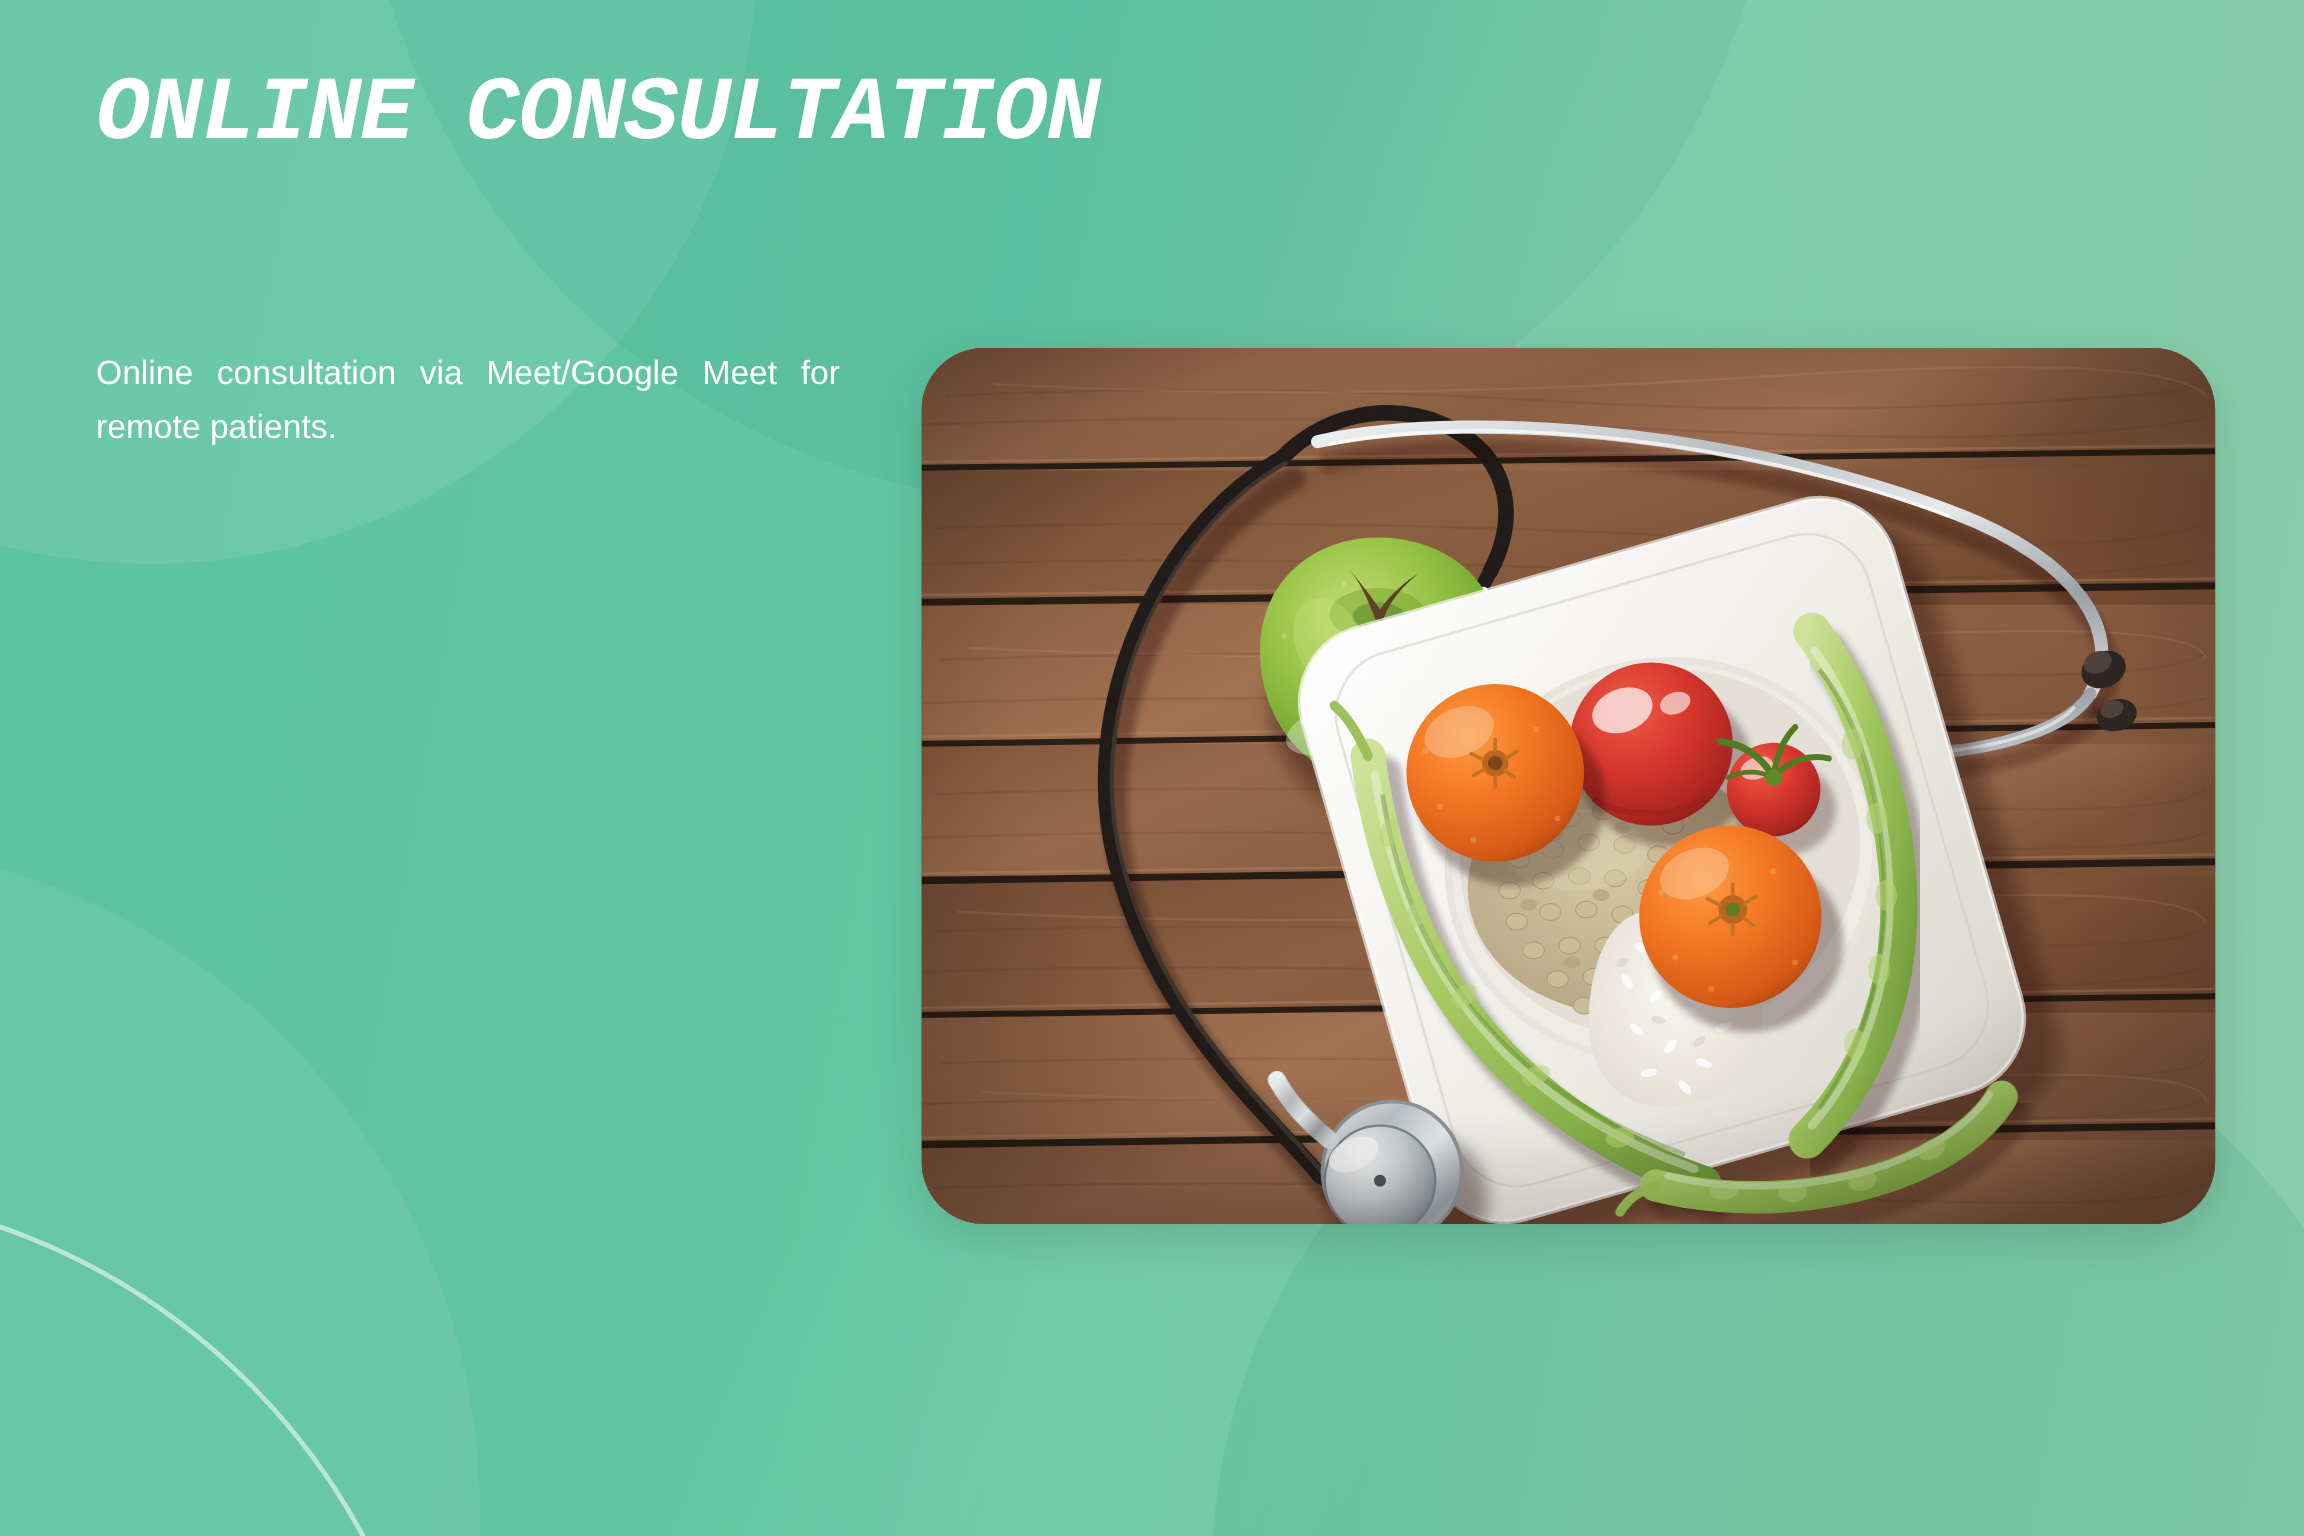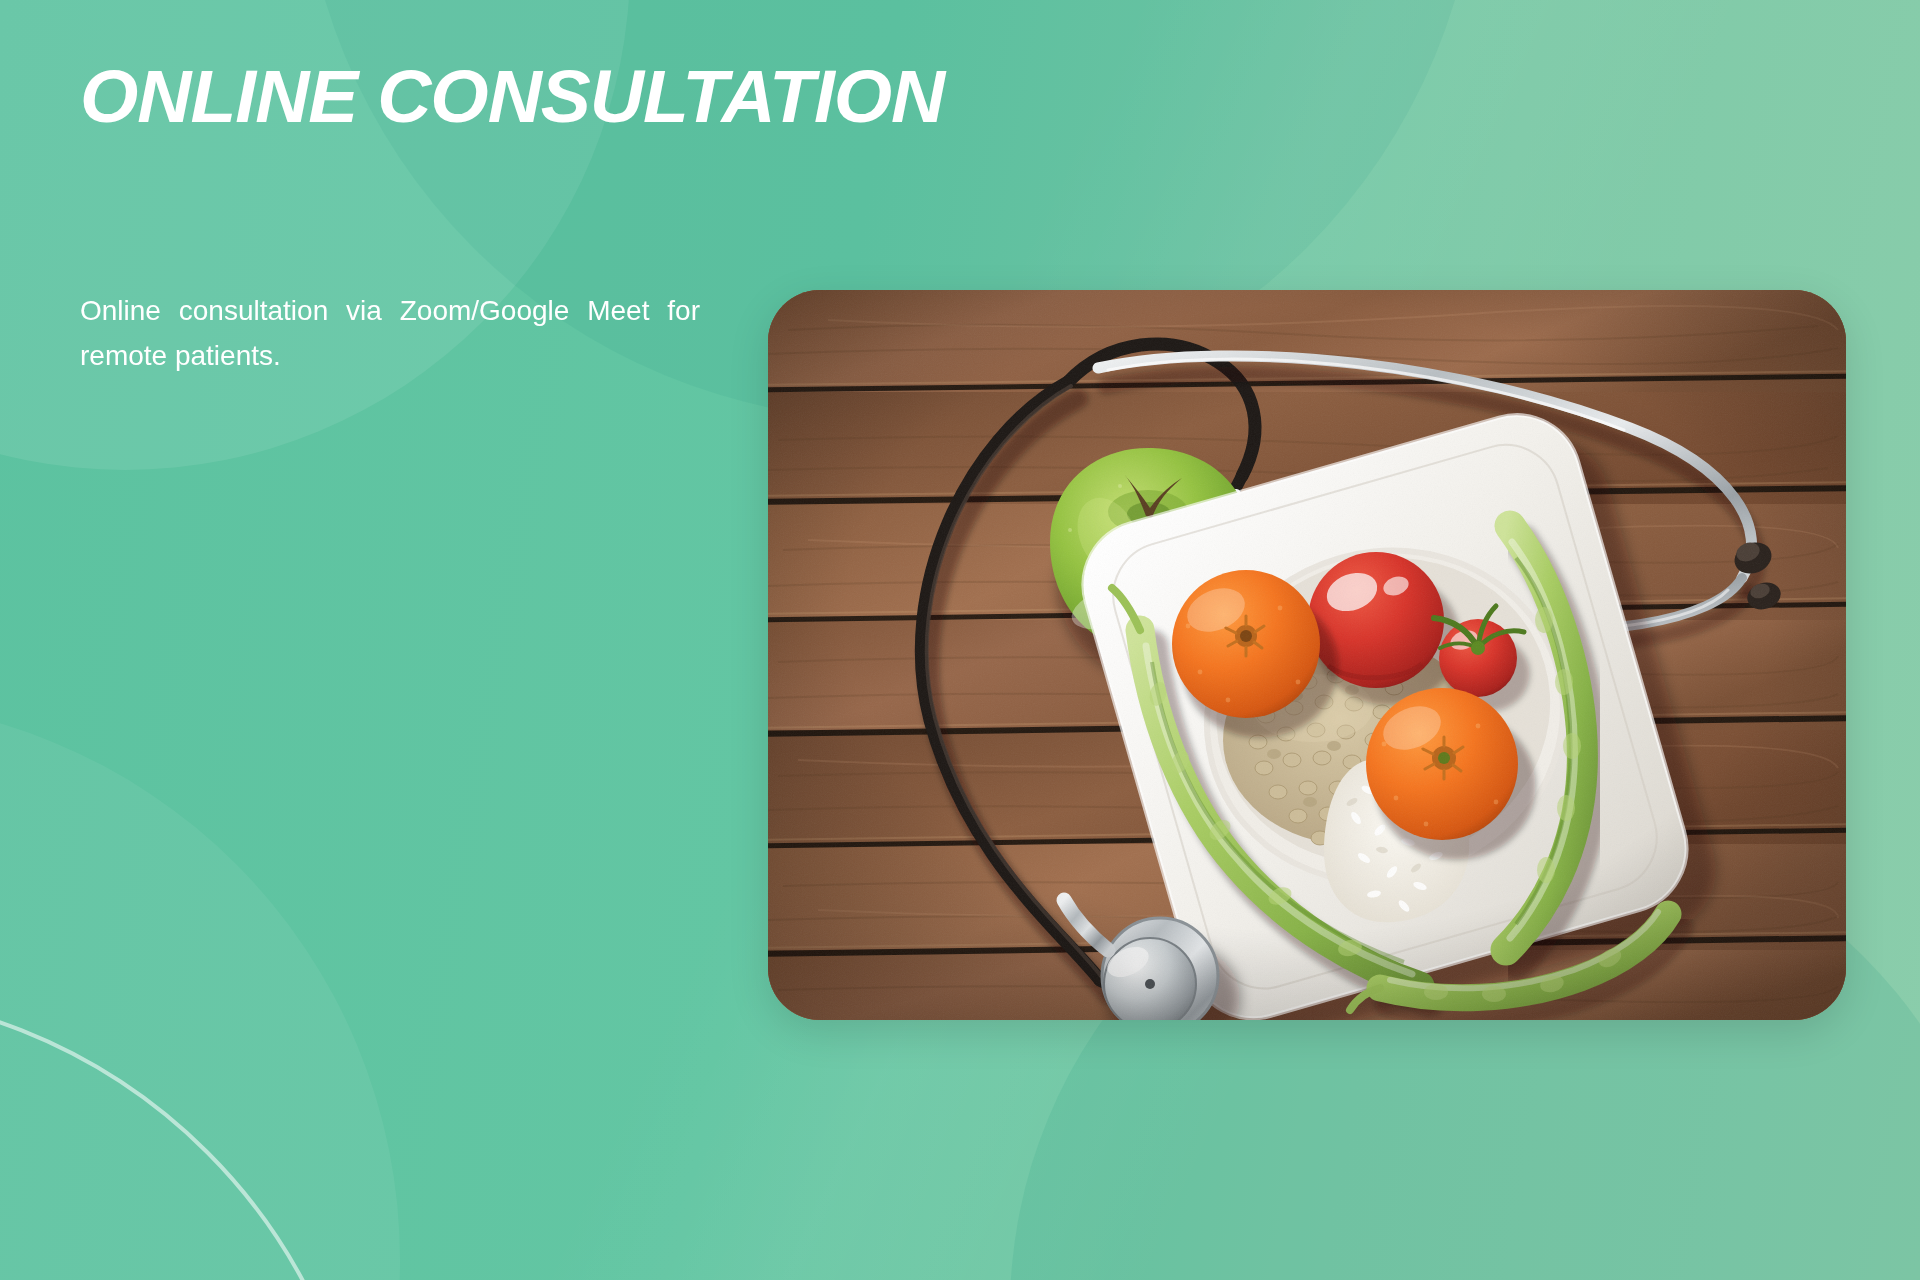--- a/index.html
+++ b/index.html
@@ -61,21 +61,21 @@
     left:80px; top:52px;
     width:1010px;
     font-size:75px;
     line-height:88px;
     font-weight:bold;
     font-style:italic;
     letter-spacing:-1px;
     color:#ffffff;
     text-transform:uppercase;
   }
-  .headline .ln { display:block; white-space:nowrap; }
+  .headline .ln { display:block; white-space:nowrap;font-family:Liberation Mono, monospace; }
   .headline .plus {
     color:#2fa98a;
     font-style:normal;
     font-weight:bold;
     font-size:46px;
     vertical-align:8px;
     letter-spacing:0;
   }
 
   .subtext {
@@ -111,21 +111,21 @@
   <div class="bg-blob blob-light-bl"></div>
   <div class="bg-blob ring-bl"></div>
   <div class="bg-blob blob-dark-br"></div>
   <div class="sheen"></div>
 
   <h1 class="headline">
     <span class="ln">ONLINE CONSULTATION</span>
   </h1>
 
   <p class="subtext">
-    <span>Online consultation via Zoom/Google</span>
+    <span>Online consultation via Meet/Google</span>
     <span class="last">Meet for remote patients.</span>
   </p>
 
   <div class="photo">
     <svg viewBox="0 0 1078 730" preserveAspectRatio="xMidYMid slice" aria-hidden="true">
       <defs>
         <linearGradient id="woodA" x1="0" y1="0" x2="1" y2="0.25">
           <stop offset="0%" stop-color="#7d5236"></stop>
           <stop offset="28%" stop-color="#97674a"></stop>
           <stop offset="55%" stop-color="#8a5c3f"></stop>

